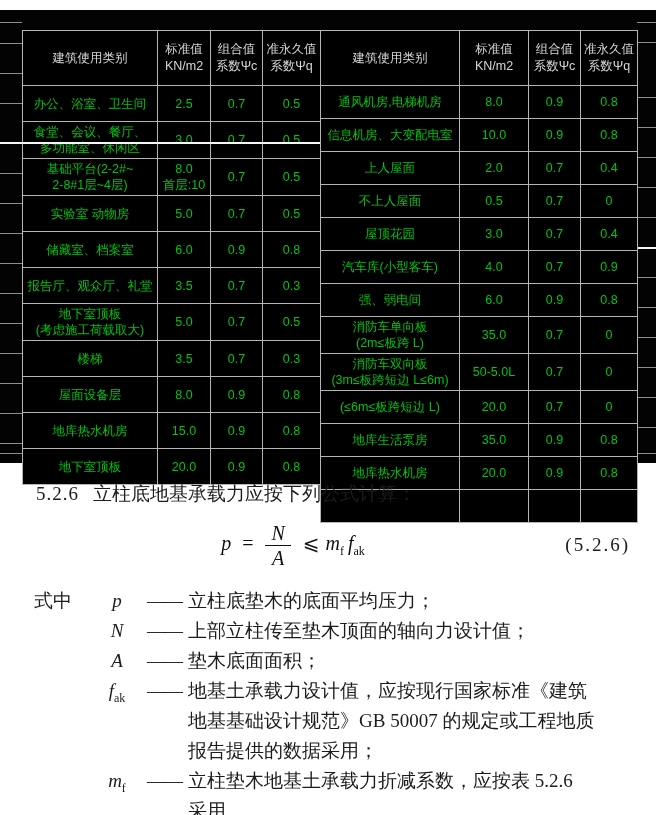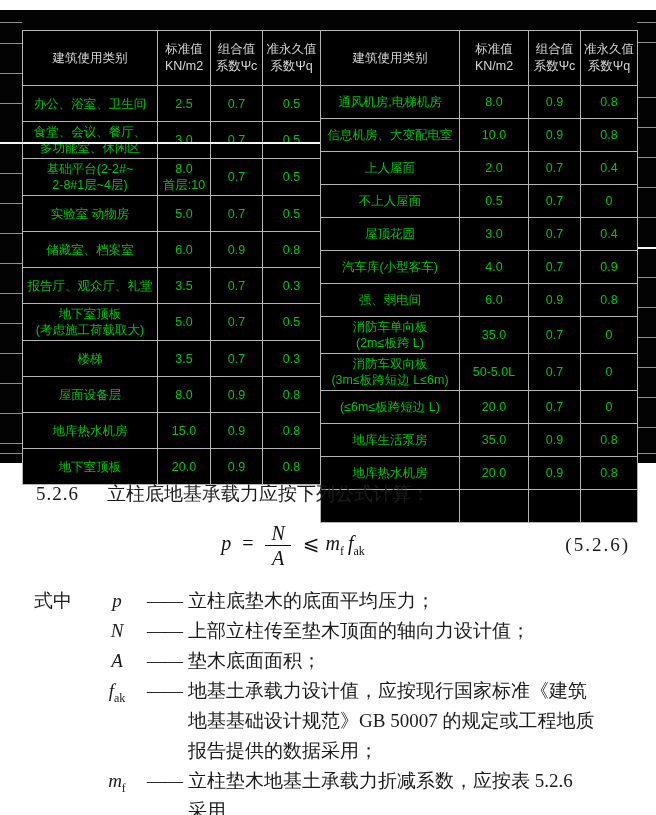--- a/index.html
+++ b/index.html
@@ -22,21 +22,21 @@
   #table-left td{height:31px;}
   #table-right td{height:28px;}
   td.cat{font-size:12px;}
   .hl-line{position:absolute;height:2px;background:#f6f6f6;}
 
   
   .doc{position:absolute;left:0;top:463px;width:656px;color:#1c1c1c;
        font-family:"Liberation Serif","DejaVu Serif",serif;}
   .sec-line{margin:17px 20px 0 36px;font-size:19px;line-height:28px;}
   .sec-num{font-weight:normal;letter-spacing:1px;}
-  .sec-title{margin-left:28px;}
+  .sec-title{margin-left:14px;}
   .formula-row{position:relative;margin:10px 26px 8px 26px;height:60px;}
   .formula{position:absolute;left:0;right:70px;top:4px;text-align:center;
            font-size:20px;color:#111;}
   .formula i{font-family:"Liberation Serif","DejaVu Serif",serif;}
   .frac{display:inline-block;vertical-align:middle;text-align:center;margin:0 6px;}
   .frac .num{display:block;border-bottom:1.5px solid #111;padding:0 6px 1px 6px;line-height:22px;}
   .frac .den{display:block;padding:1px 6px 0 6px;line-height:22px;}
   .rel{margin:0 6px;}
   sub{font-size:12px;}
   .eq-label{position:absolute;right:0;top:16px;font-size:19px;letter-spacing:2px;}

